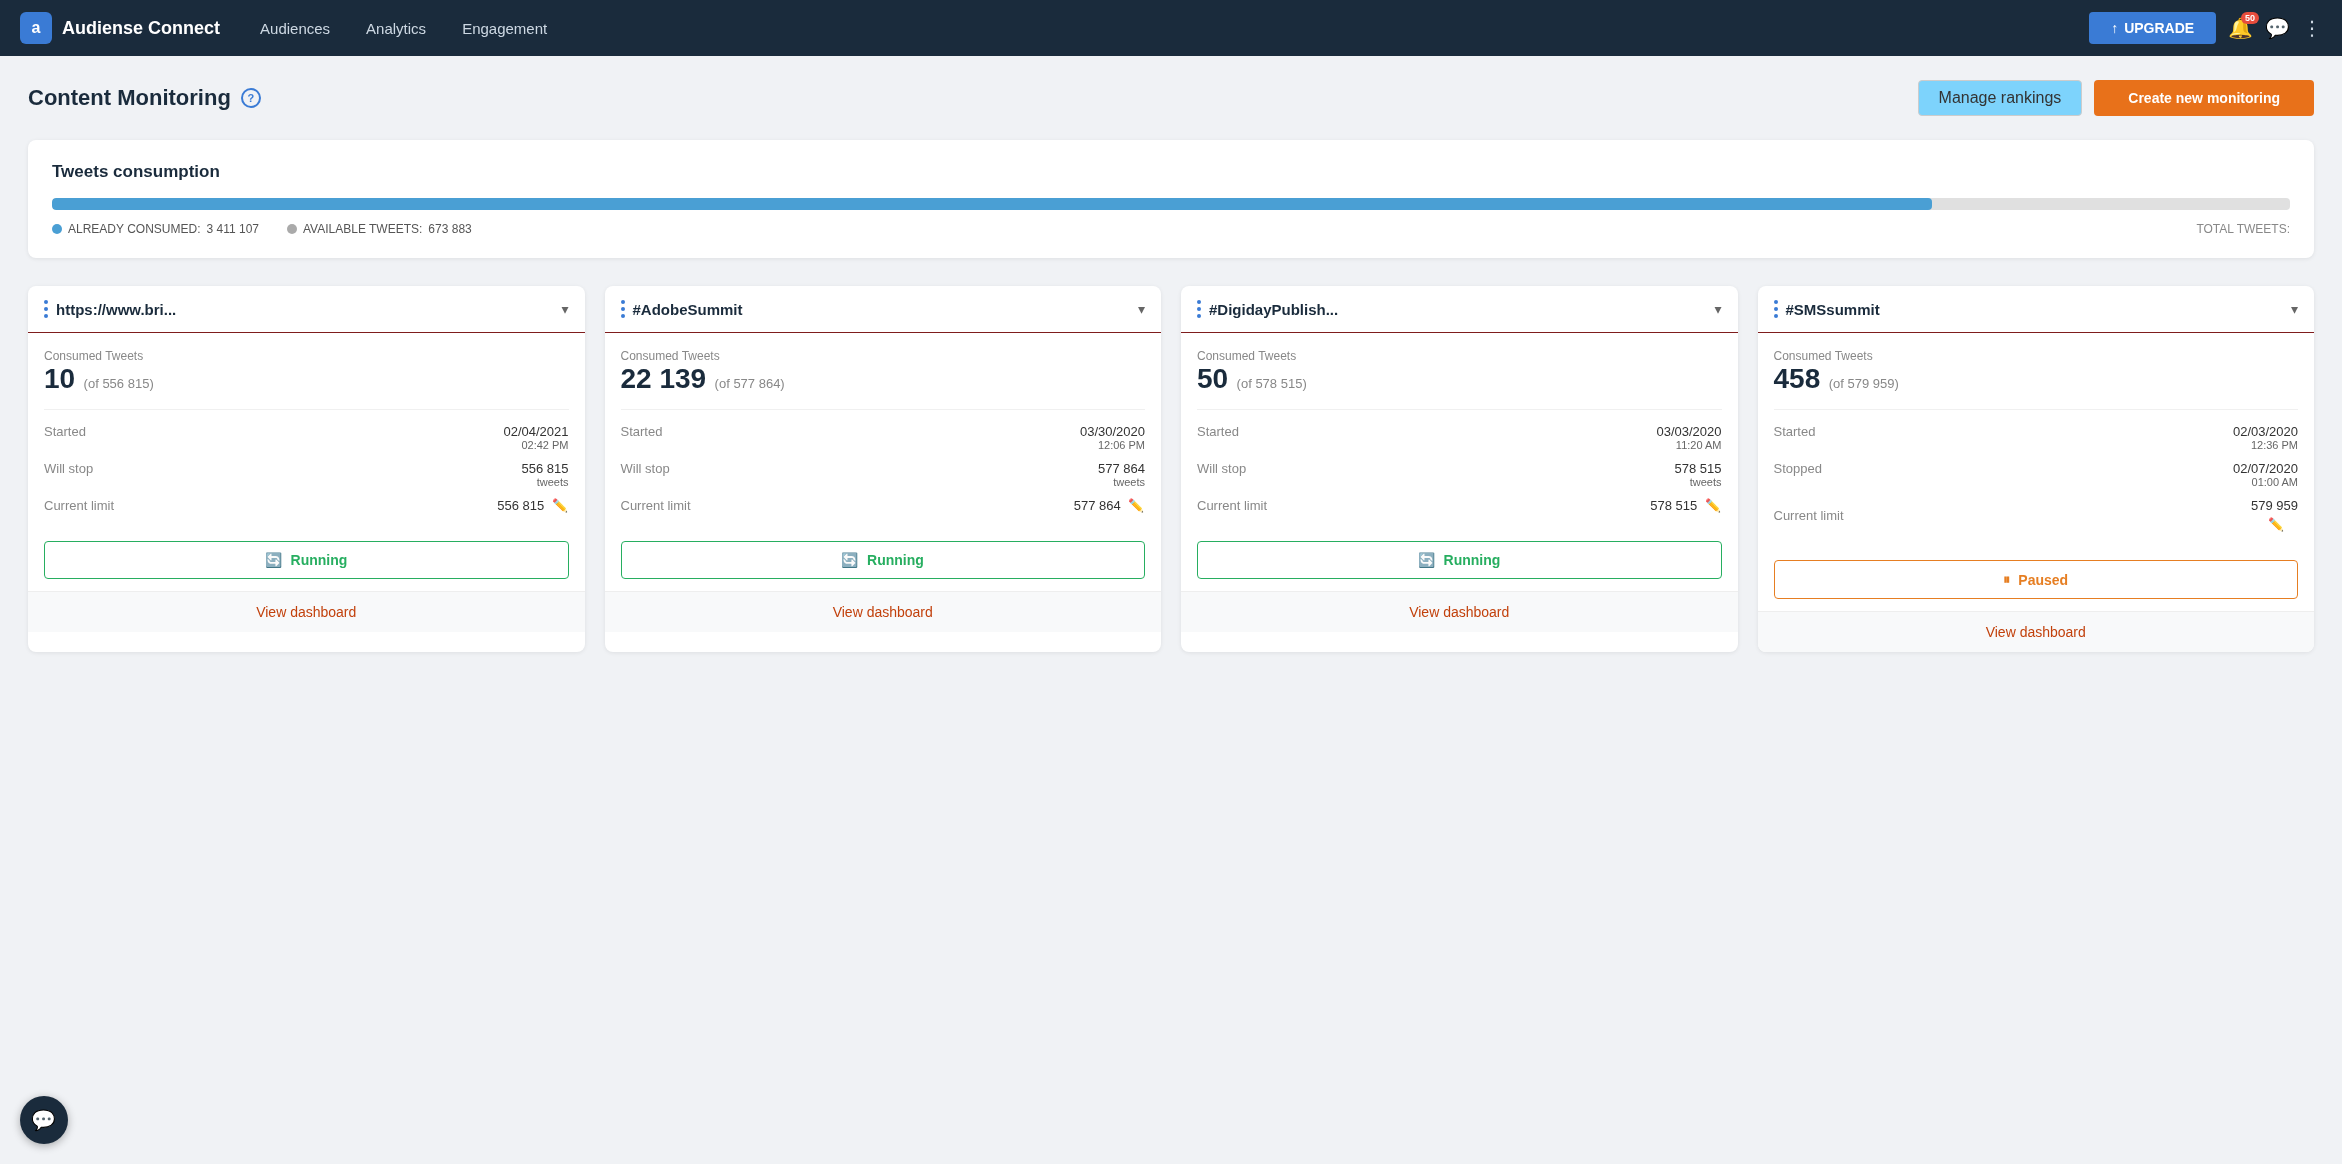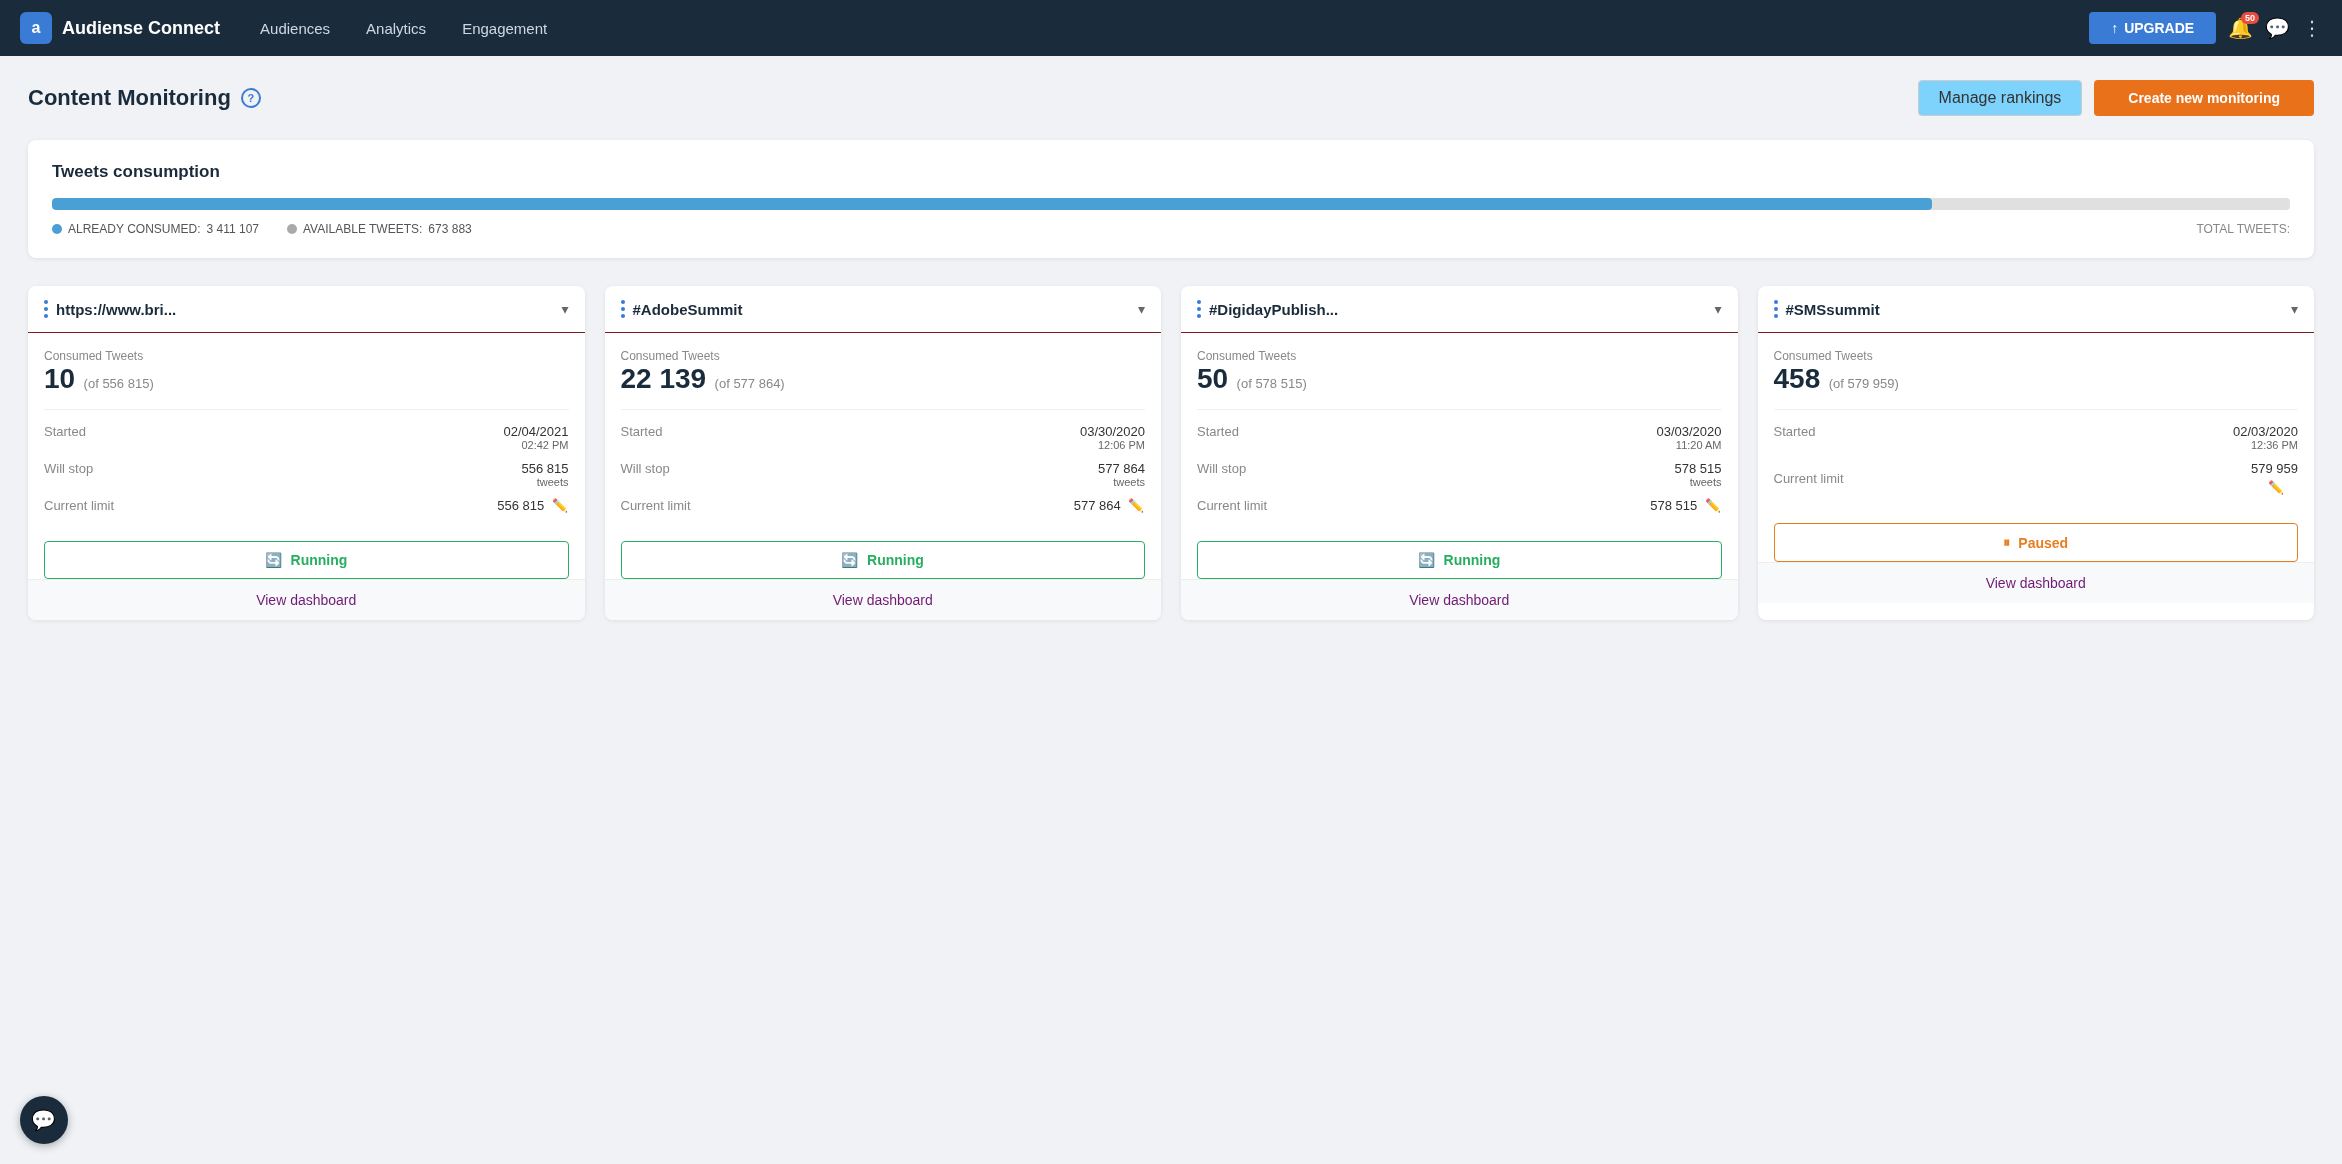--- a/index.html
+++ b/index.html
@@ -324,23 +324,24 @@
       border: 1.5px solid #e67e22;
       color: #e67e22;
     }
 
     .view-dashboard-btn {
       width: 100%;
       padding: 12px;
       background: #f8f9fa;
       border: none;
       border-top: 1px solid #eee;
-      color: #701a75;
+      color: #c2410c;
       font-size: 14px;
       cursor: pointer;
+      margin-top: 12px;
     }
 
     
     .chat-fab {
       position: fixed;
       bottom: 20px;
       left: 20px;
       width: 48px;
       height: 48px;
       border-radius: 50%;
@@ -573,20 +574,24 @@
         <div>
           <span class="consumed-value">458</span>
           <span class="consumed-of">(of 579 959)</span>
         </div>
         <hr class="card-divider">
         <div class="card-info-row">
           <span class="info-label">Started</span>
           <span class="info-value">02/03/2020<span class="subtext">12:36 PM</span></span>
         </div>
 
+      <div class="card-info-row">
+        <span class="info-label">Stopped</span>
+        <span class="info-value">02/07/2020<span class="subtext">01:00 AM</span></span>
+      </div>
 
         <div class="limit-row">
           <span class="info-label">Current limit</span>
           <span style="display:flex;align-items:center;gap:4px;flex-direction:column;">
             <span class="info-value">579 959</span>
             <span class="edit-icon">✏️</span>
           </span>
         </div>
       </div>
       <div class="status-btn-area">

